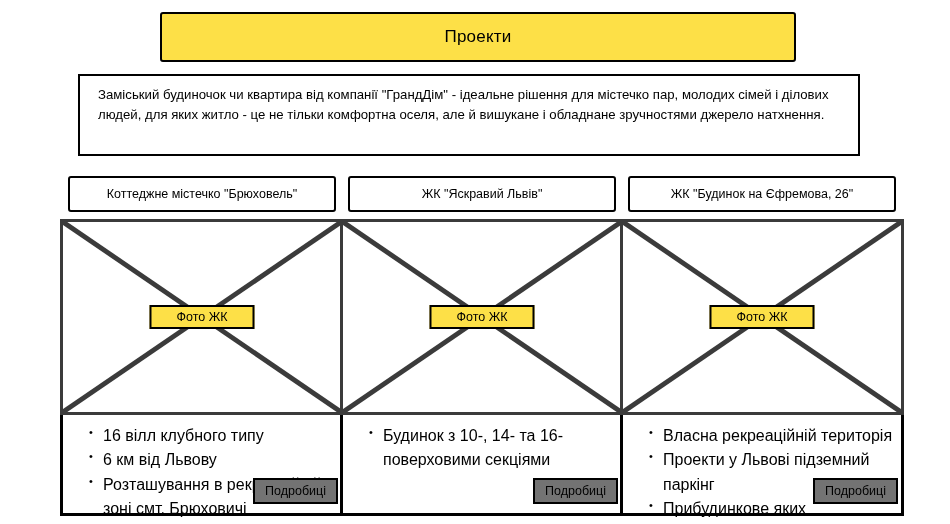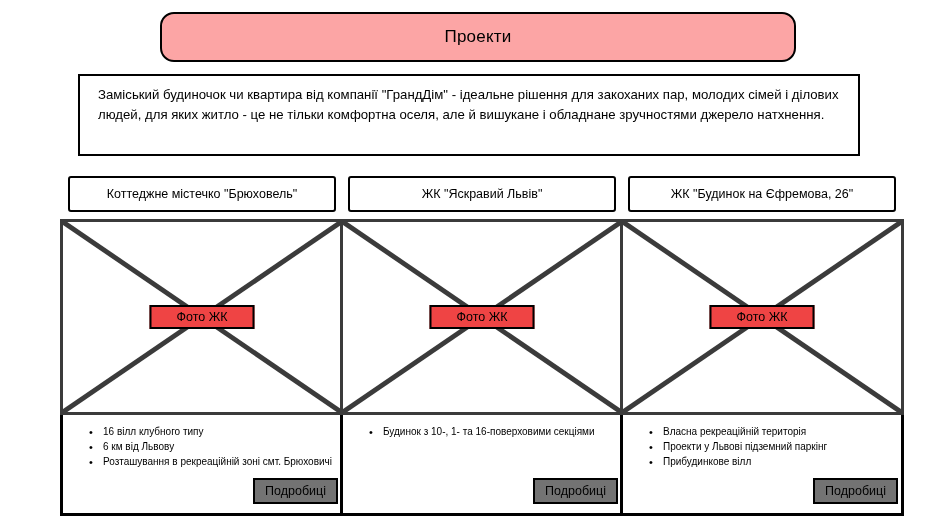--- a/index.html
+++ b/index.html
@@ -24,25 +24,25 @@
   }
 
   
   .title-box {
     position: absolute;
     left: 160px;
     top: 12px;
     width: 632px;
     height: 46px;
     border: 2px solid #000;
-    border-radius: 14px;
+    border-radius: 3px;
     display: flex;
     align-items: center;
     justify-content: center;
-    background: #fca5a5;
+    background: #fde047;
   }
   .title-text {
     font-size: 17px;
     letter-spacing: 0.2px;
   }
 
   
   .intro-box {
     position: absolute;
     left: 78px;
@@ -112,21 +112,21 @@
   .card-image svg {
     display: block;
     width: 100%;
     height: 100%;
   }
   .photo-label {
     position: absolute;
     left: 50%;
     top: 50%;
     transform: translate(-50%, -50%);
-    background: #ef4444;
+    background: #fde047;
     border: 2px solid #000;
     padding: 3px 25px;
     font-size: 12.5px;
     white-space: nowrap;
     z-index: 2;
   }
 
   .card-body {
     position: absolute;
     left: 0;
@@ -138,21 +138,21 @@
     background: #fff;
     box-sizing: border-box;
     padding: 9px 6px 0 6px;
   }
   .card-body ul {
     margin: 0;
     padding: 0 0 0 34px;
     list-style: none;
   }
   .card-body li {
-    font-size: 10px;
+    font-size: 16px;
     line-height: 1.52;
     position: relative;
     text-align: left;
   }
   .card-body li::before {
     content: "\2022";
     position: absolute;
     left: -14px;
     top: 0;
     font-size: 11px;
@@ -178,21 +178,21 @@
 </head>
 <body>
 
 <div class="page">
 
   <div class="title-box">
     <span class="title-text">Проекти</span>
   </div>
 
   <div class="intro-box">
-    <div class="intro-text">Заміський будиночок чи квартира від компанії "ГрандДім" - ідеальне рішення для закоханих пар, молодих сімей і ділових людей, для яких житло - це не тільки комфортна оселя, але й вишукане і обладнане зручностями джерело натхнення.</div>
+    <div class="intro-text">Заміський будиночок чи квартира від компанії "ГрандДім" - ідеальне рішення для містечко пар, молодих сімей і ділових людей, для яких житло - це не тільки комфортна оселя, але й вишукане і обладнане зручностями джерело натхнення.</div>
   </div>
 
   <div class="cards">
 
     <div class="card card-1">
       <div class="card-header">
         <span>Коттеджне містечко "Брюховель"</span>
       </div>
       <div class="card-image">
         <svg viewBox="0 0 284 196" preserveAspectRatio="none">
@@ -217,41 +217,41 @@
       </div>
       <div class="card-image">
         <svg viewBox="0 0 284 196" preserveAspectRatio="none">
           <line x1="0" y1="0" x2="284" y2="196" stroke="#3b3b3b" stroke-width="5"></line>
           <line x1="284" y1="0" x2="0" y2="196" stroke="#3b3b3b" stroke-width="5"></line>
         </svg>
         <div class="photo-label">Фото ЖК</div>
       </div>
       <div class="card-body">
         <ul>
-          <li>Будинок з 10-, 1- та 16-поверховими секціями</li>
+          <li>Будинок з 10-, 14- та 16-поверховими секціями</li>
         </ul>
       </div>
       <div class="details-btn">Подробиці</div>
     </div>
 
     <div class="card card-3">
       <div class="card-header">
         <span>ЖК "Будинок на Єфремова, 26"</span>
       </div>
       <div class="card-image">
         <svg viewBox="0 0 284 196" preserveAspectRatio="none">
           <line x1="0" y1="0" x2="284" y2="196" stroke="#3b3b3b" stroke-width="5"></line>
           <line x1="284" y1="0" x2="0" y2="196" stroke="#3b3b3b" stroke-width="5"></line>
         </svg>
         <div class="photo-label">Фото ЖК</div>
       </div>
       <div class="card-body">
         <ul>
           <li>Власна рекреаційній територія</li>
           <li>Проекти у Львові підземний паркінг</li>
-          <li>Прибудинкове вілл</li>
+          <li>Прибудинкове яких</li>
         </ul>
       </div>
       <div class="details-btn">Подробиці</div>
     </div>
 
   </div>
 </div>
 
 </body></html>

